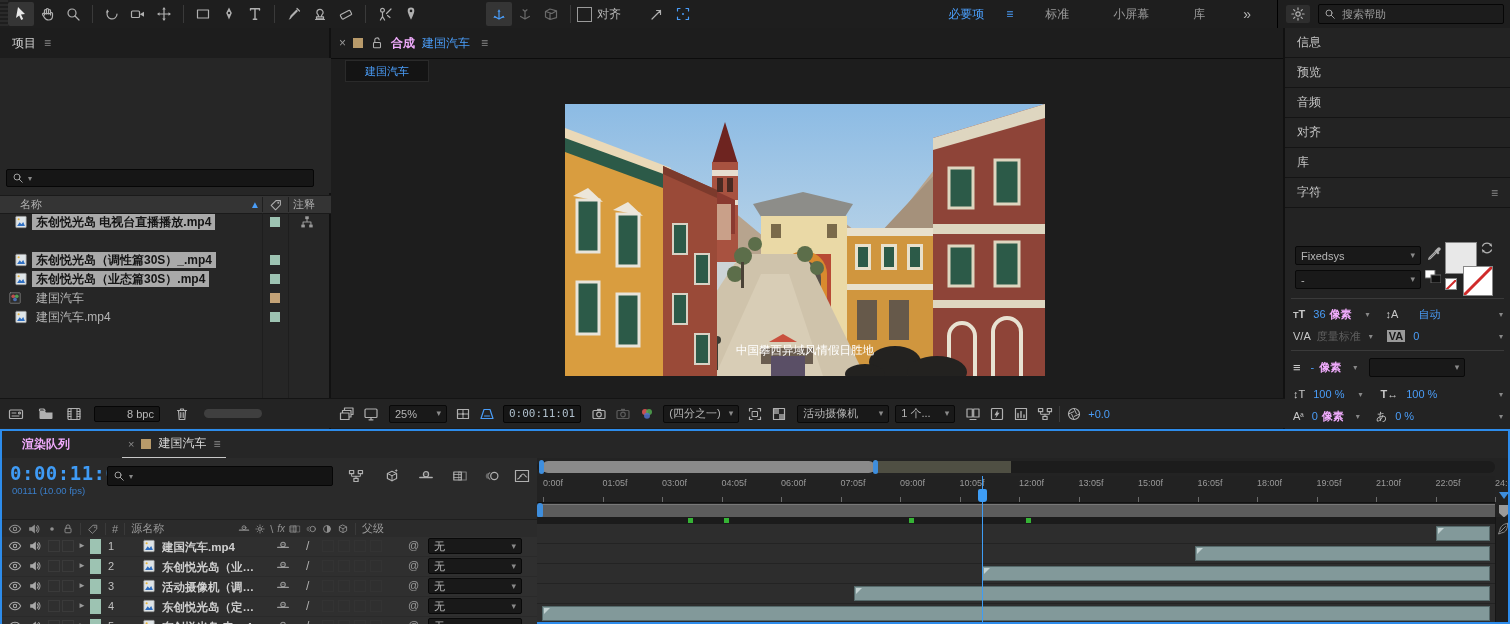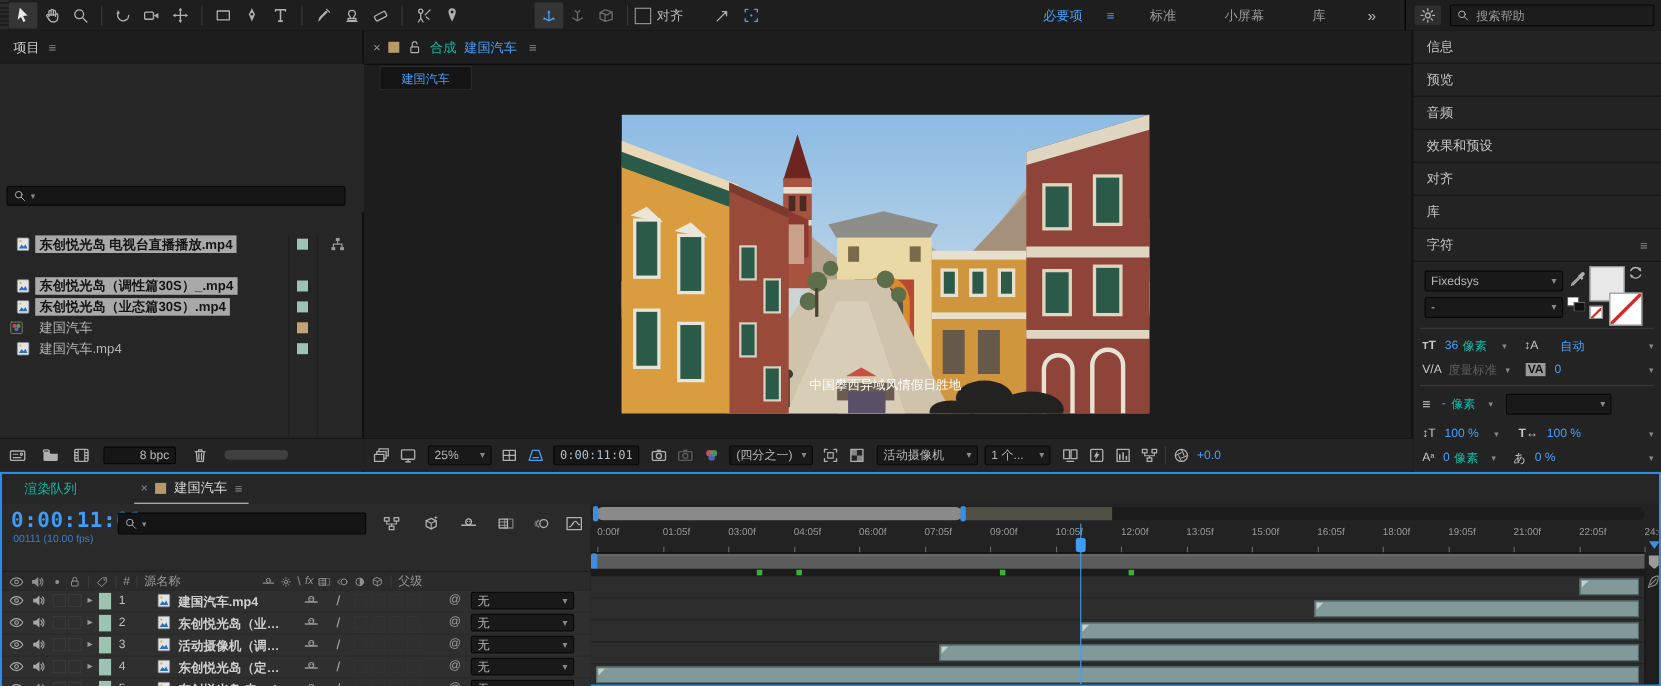--- a/index.html
+++ b/index.html
@@ -6,21 +6,21 @@
   #app{position:relative;width:1510px;height:624px;background:#161616;overflow:hidden;
        font-family:"Liberation Sans",sans-serif;color:#b8b8b8;font-size:12px;
        -webkit-font-smoothing:antialiased;}
   .abs{position:absolute;}
   .row{display:flex;align-items:center;}
   [data-icon]{display:inline-flex;align-items:center;justify-content:center;color:#b0b0b0;}
   [data-icon] svg{width:16px;height:16px;display:block;stroke:currentColor;fill:none;stroke-width:1.2;stroke-linecap:round;stroke-linejoin:round;}
   .s12 svg{width:12px!important;height:12px!important;}
   .s14 svg{width:14px!important;height:14px!important;}
   .blue{color:#4a9df8;}
-  .dim{color:#14b8a6;}
+  .dim{color:#f0abfc;font-weight:bold;}
   .sep-v{width:1px;height:18px;background:#3a3a3a;margin:0 6px;}
   
   #topbar{position:absolute;left:0;top:0;width:1510px;height:28px;background:#1e1e1e;border-bottom:1px solid #000;display:flex;align-items:center;}
   .tool{width:26px;height:24px;display:flex;align-items:center;justify-content:center;border-radius:2px;color:#b5b5b5;}
   .tool.active{background:#353535;color:#e8e8e8;}
   
   .panel-tabbar{background:#1d1d1d;border-bottom:1px solid #0c0c0c;}
   .ptab{color:#cfcfcf;}
   .dd{background:#191919;border:1px solid #090909;border-radius:2px;color:#b5b5b5;display:flex;align-items:center;font-size:11px;padding:0 5px;height:18px;box-sizing:border-box;}
   .car{margin-left:auto;color:#8a8a8a;font-size:9px;line-height:1;}
@@ -243,20 +243,33 @@
     <div class="abs" style="left:0;top:30px;width:331px;height:135px;background:#262626;"></div>
     <div class="tbox" style="position:absolute;left:6px;top:141px;width:308px;height:18px;">
       <span data-icon="search" class="s12" style="margin-right:4px;">
           <svg viewBox="0 0 16 16">
             <circle cx="6.7" cy="6.7" r="4"></circle>
             <path d="M9.7 9.7l4 4"></path>
           </svg>
         </span>
       <span class="caret-dn">▾</span>
     </div>
+    <div class="abs row" style="left:0;top:167px;width:331px;height:17px;background:#343434;border-top:1px solid #1a1a1a;border-bottom:1px solid #1a1a1a;font-size:11px;color:#b0b0b0;">
+      <span style="margin-left:20px;">名称</span>
+      <span class="blue" style="position:absolute;left:250px;font-size:10px;">▲</span>
+      <span data-icon="tag" class="s14" style="position:absolute;left:269px;">
+          <svg viewBox="0 0 16 16">
+            <path d="M2.5 8.5L8 3h5v5l-5.5 5.5z"></path>
+            <circle cx="10.5" cy="5.5" r="1" fill="currentColor" stroke="none"></circle>
+          </svg>
+        </span>
+      <span style="position:absolute;left:293px;">注释</span>
+      <span style="position:absolute;left:262px;top:1px;height:15px;width:1px;background:#1f1f1f;"></span>
+      <span style="position:absolute;left:288px;top:1px;height:15px;width:1px;background:#1f1f1f;"></span>
+    </div>
     <div id="project-rows" class="abs" style="left:0;top:185px;width:331px;height:130px;">
         <div class="prow sel" style="top: 0px;">
           <span data-icon="footage" class="s14" style="position: absolute; left: 14px; top: 2px;">
             <svg viewBox="0 0 16 16">
               <rect x="2" y="1.5" width="12" height="13" rx="1" fill="#dfe5e8" stroke="#8a8a8a" stroke-width=".8"></rect>
               <path d="M3.5 12.5l3-4.2 2 2.3 2-2.6 2 4.5z" fill="#2f6fc2" stroke="none"></path>
               <circle cx="5.3" cy="4.8" r="1.2" fill="#e8b33a" stroke="none"></circle>
             </svg>
           </span>
           <span class="nm" style="color: rgb(20, 20, 20);">东创悦光岛 电视台直播播放.mp4</span>
@@ -611,21 +624,20 @@
         </span>
       <span class="blue" style="margin-left:6px;font-size:11px;">+0.0</span>
     </div>
   </div>
 
   <div class="abs" style="left:1285px;top:28px;width:225px;height:401px;background:#232323;">
     <div id="side-panels">
         <div class="side-h">信息</div>
         <div class="side-h">预览</div>
         <div class="side-h">音频</div>
-        <div class="side-h">效果和预设</div>
         <div class="side-h">对齐</div>
         <div class="side-h">库</div>
       </div>
     <div class="side-h" style="justify-content:space-between;padding-right:12px;">
       <span>字符</span>
       <span style="color:#8a8a8a;">≡</span>
     </div>
 
     <div class="abs" style="left:0;top:210px;width:225px;height:191px;">
       <span class="dd" style="position:absolute;left:10px;top:8px;width:126px;height:19px;">

